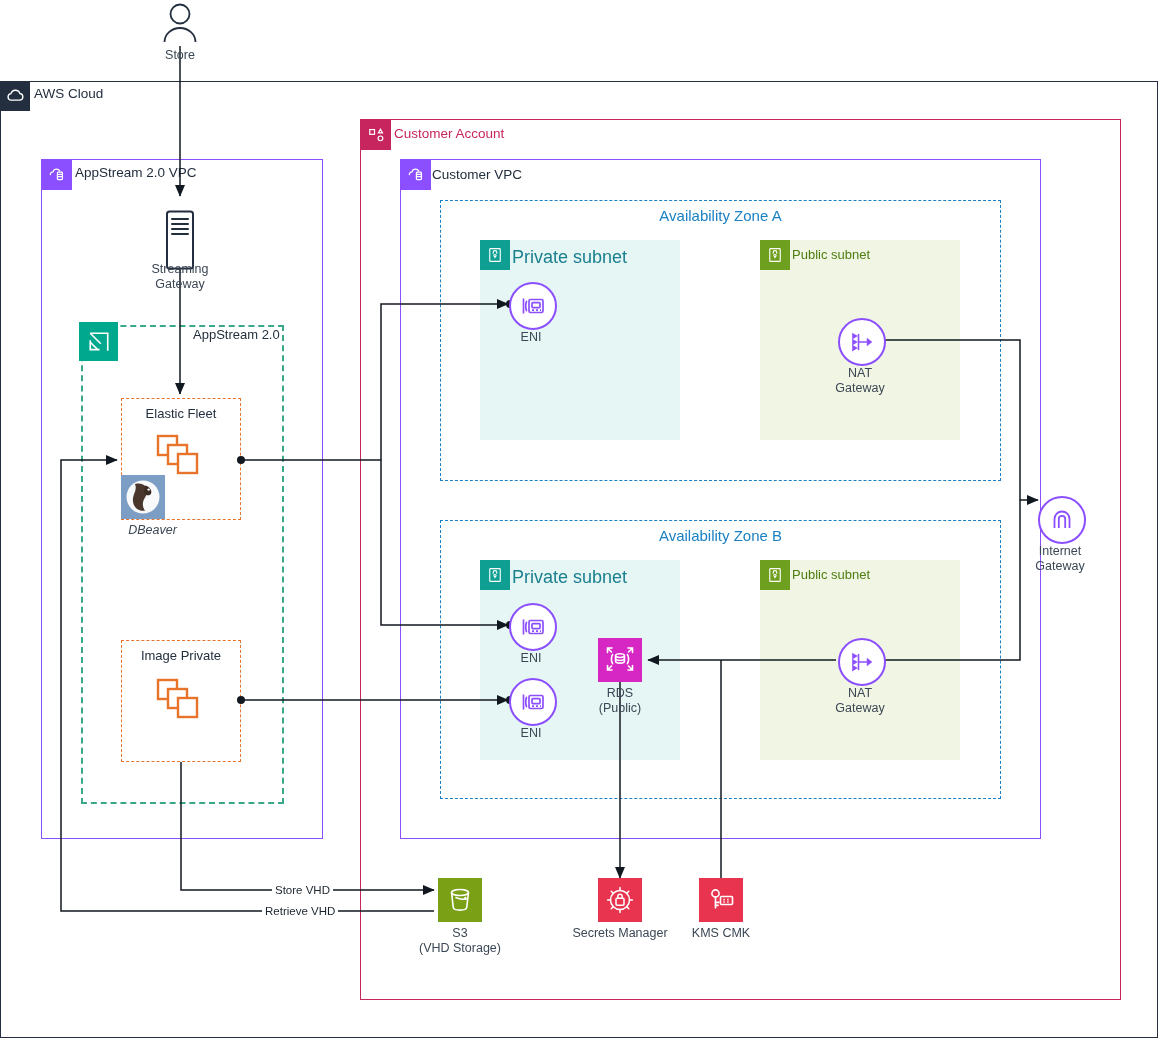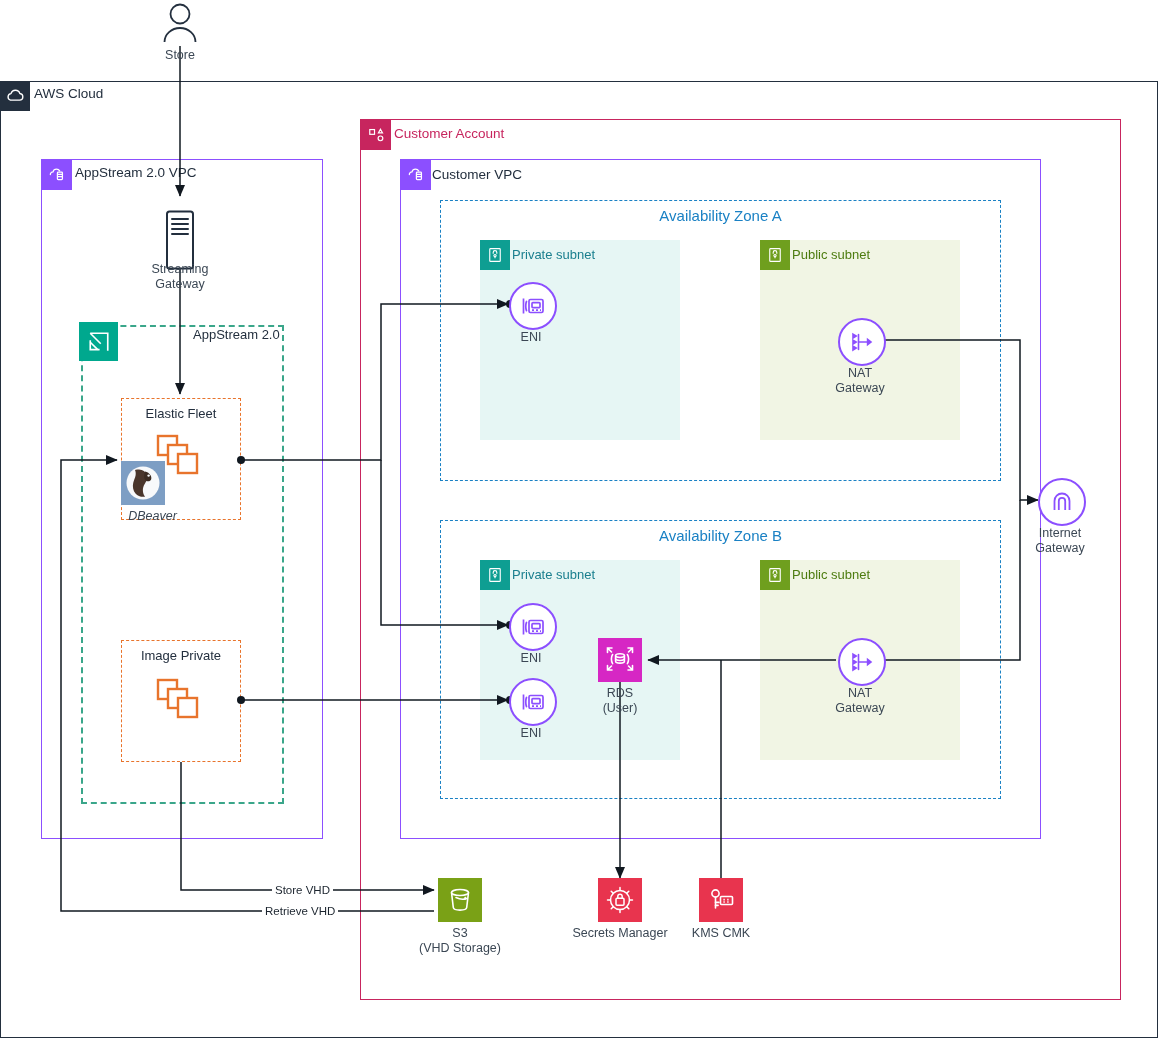--- a/index.html
+++ b/index.html
@@ -27,21 +27,21 @@
   .tile-acct{background:#c7255e;}
   .tile-vpc{background:#8c4fff;}
   .tile-priv{background:#0e9e92;}
   .tile-pub{background:#6f9f1e;}
 
   .grp-title{position:absolute;font-size:13.5px;}
   .t-aws{color:#232f3e;}
   .t-acct{color:#c7255e;}
   .t-vpc{color:#232f3e;}
   .t-az{color:#1a81c4;font-size:15px;}
-  .t-priv{color:#1a7f8e;font-size:13px;}
+  .t-priv{color:#1a7f8e;font-size:18px;}
   .t-pub{color:#4d7c0f;font-size:13px;}
   .t-inner{color:#232f3e;font-size:13px;}
 
   
   .node{position:absolute;}
   .node .cap{position:absolute;left:50%;transform:translateX(-50%);top:100%;margin-top:4px;
              font-size:12.5px;color:#3b4754;text-align:center;white-space:pre;line-height:1.2;}
 
   .circ{width:44px;height:44px;border-radius:50%;border:2px solid #8c4fff;
         display:flex;align-items:center;justify-content:center;background:#fff;}
@@ -226,21 +226,21 @@
   </div>
 
   <div class="node" style="left:156px;top:434px;width:48px;height:44px;">
     <svg width="48" height="44" viewBox="0 0 48 44" fill="#fff" stroke="#e8742c" stroke-width="2.4">
       <rect x="2" y="2" width="19" height="19"></rect>
         <rect x="12" y="11" width="19" height="19"></rect>
         <rect x="22" y="20" width="19" height="19"></rect>
     </svg>
   </div>
 
-  <div class="node" style="left:121px;top:461px;width:63px;height:44px;font-style:italic;">
+  <div class="node" style="left:121px;top:475px;width:63px;height:44px;font-style:italic;">
     <svg width="44" height="44" viewBox="0 0 44 44">
       <rect x="0" y="0" width="44" height="44" fill="#7d9ec4"></rect>
       <circle cx="22" cy="22" r="16.5" fill="#f7f9fb"></circle>
       <path d="M18 8.5c4 0 6.5 2.2 7.6 4.8 1.2 3 .3 6.4-1.6 9.3-1.6 2.4-2.3 5-2.1 7.5.2 2.3 1 4.2 2.2 5.6-3.6.6-7.3-.6-9.6-3.2-2.4-2.7-3.1-6.6-2.3-10.4.6-2.9 2-5.2 2.4-7.8.3-2 .1-3.8-.6-5.3 1.3-.4 2.7-.5 4-.5z" fill="#4a362c"></path>
       <path d="M24 10.6c2.4.5 4.4 1.9 5.5 3.7.9 1.5 1.1 3 .6 4.2-.5 1.2-1.7 1.9-3.1 1.8-1.8-.1-3.1-1.3-3.6-2.9-.6-1.9-.2-4.2.6-6.8z" fill="#3b2b22"></path>
       <circle cx="27.6" cy="14.6" r="1.2" fill="#f7f9fb"></circle>
     </svg>
     <div class="cap">DBeaver</div>
   </div>
 
@@ -312,21 +312,21 @@
         <path d="M4 5.2l3.2 1.9L4 9z" fill="#8c4fff"></path>
         <path d="M4 11.2l3.2 1.9L4 15z" fill="#8c4fff"></path>
         <path d="M4 17.2l3.2 1.9L4 21z" fill="#8c4fff"></path>
         <path d="M18.6 10.4l3.4 2.6-3.4 2.6z" fill="#8c4fff"></path>
       </svg>
     </div>
     <div class="cap">NAT
 Gateway</div>
   </div>
 
-  <div class="node" style="left:1038px;top:478px;width:44px;height:44px;">
+  <div class="node" style="left:1038px;top:496px;width:44px;height:44px;">
     <div class="circ">
       <svg width="26" height="26" viewBox="0 0 26 26" fill="none" stroke="#8c4fff" stroke-width="1.8">
         <path d="M5.5 21V12a7.5 7.5 0 0 1 15 0v9"></path>
         <path d="M9.8 21v-9a3.2 3.2 0 0 1 6.4 0v9"></path>
       </svg>
     </div>
     <div class="cap">Internet
 Gateway</div>
   </div>
 
@@ -339,21 +339,21 @@
         <path d="M9.6 11.5c-1.6 2.4-1.6 6.6 0 9.2M24.4 11.5c1.6 2.4 1.6 6.6 0 9.2" stroke-linecap="round"></path>
         <g stroke-linecap="round">
           <path d="M4.5 9.5V5h4.5M4.5 5l4 4"></path>
           <path d="M29.5 9.5V5H25M29.5 5l-4 4"></path>
           <path d="M4.5 22.5V27h4.5M4.5 27l4-4"></path>
           <path d="M29.5 22.5V27H25M29.5 27l-4-4"></path>
         </g>
       </svg>
     </div>
     <div class="cap">RDS
-(User)</div>
+(Public)</div>
   </div>
 
   <div class="node" style="left:438px;top:878px;width:44px;height:44px;">
     <div class="sq sq-green">
       <svg width="32" height="32" viewBox="0 0 32 32" fill="none" stroke="#fff" stroke-width="1.6">
         <ellipse cx="16" cy="8.5" rx="8.5" ry="3"></ellipse>
         <path d="M7.5 8.5l1.8 15c.2 1.6 3.2 2.6 6.7 2.6s6.5-1 6.7-2.6l1.8-15"></path>
         <path d="M12 13.5c3.5 1.8 6.5 2.2 10 1.2" stroke-linecap="round"></path>
         <path d="M20.6 13.2l1.6 1.2-1.9.8" stroke-linejoin="round"></path>
       </svg>

